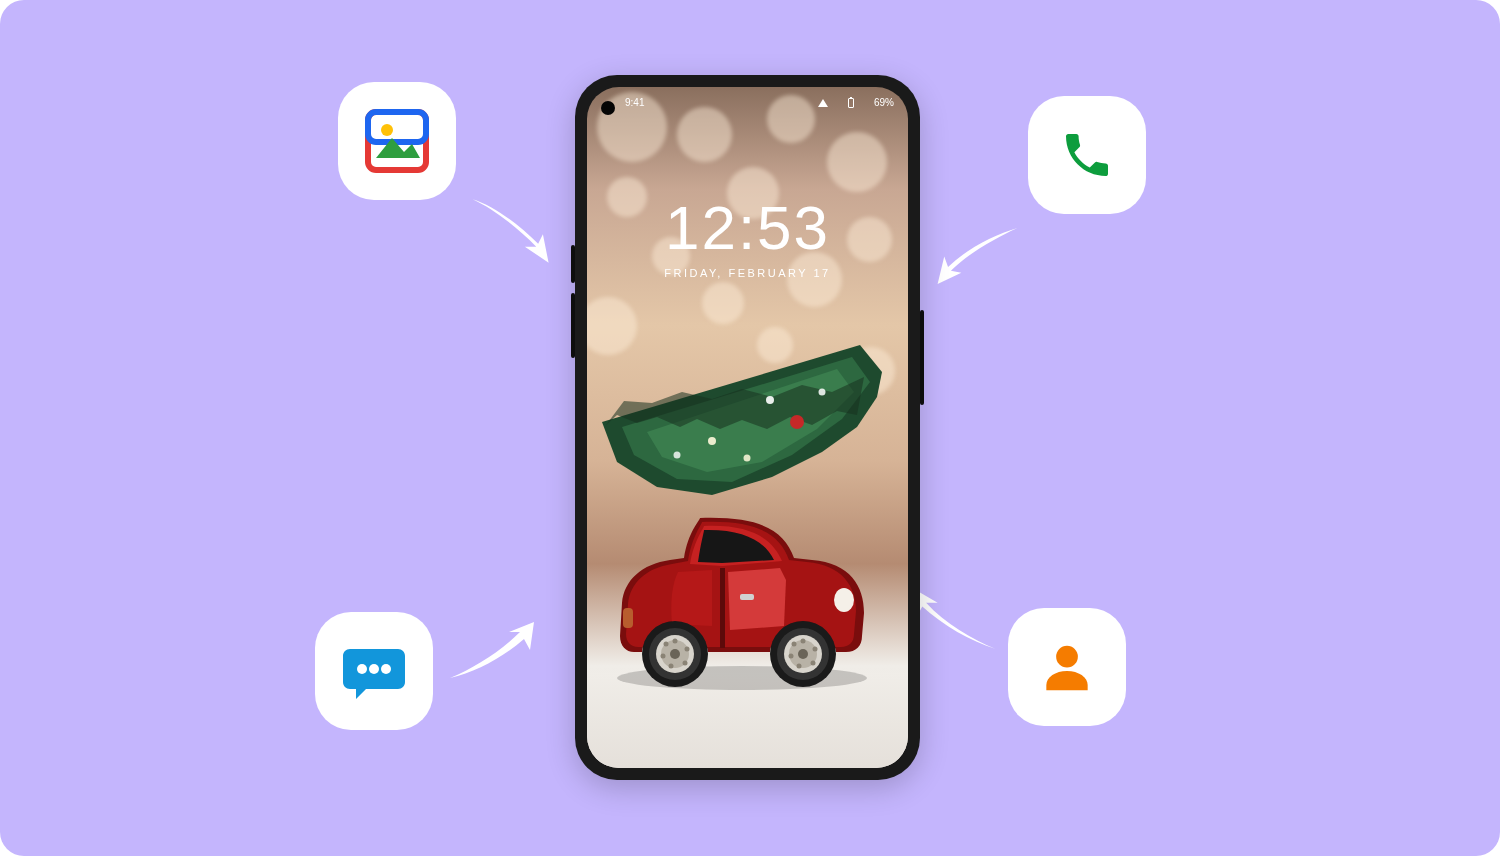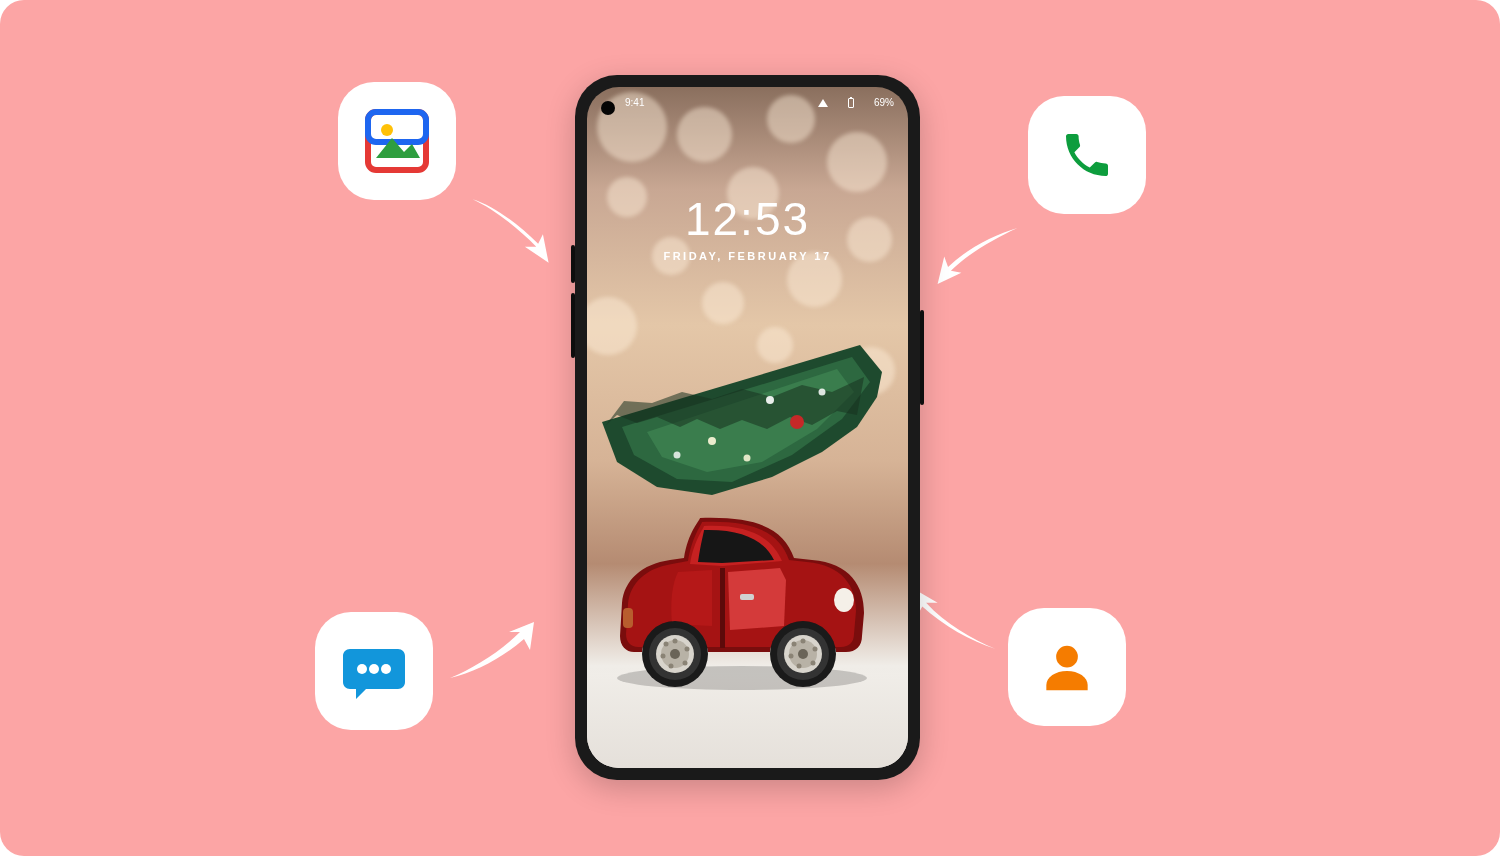--- a/index.html
+++ b/index.html
@@ -1,17 +1,17 @@
 <!DOCTYPE html>
 <html><head>
 <meta charset="utf-8">
 <style>
 *{margin:0;padding:0;box-sizing:border-box}
 body{width:1500px;height:856px;overflow:hidden;font-family:-apple-system,BlinkMacSystemFont,sans-serif}
-.canvas{width:1500px;height:856px;background:#fca5a5;border-radius:24px;position:relative}
+.canvas{width:1500px;height:856px;background:#c4b5fd;border-radius:24px;position:relative}
 .phone{position:absolute;left:575px;top:75px;width:345px;height:705px;background:#1a1a1a;border-radius:42px;padding:12px;box-shadow:0 8px 30px rgba(0,0,0,.2)}
 .side-btn{position:absolute;background:#0d0d0d;border-radius:3px}
 .side-l1{left:-4px;top:170px;width:4px;height:38px}
 .side-l2{left:-4px;top:218px;width:4px;height:65px}
 .side-r{right:-4px;top:235px;width:4px;height:95px}
 .screen{width:100%;height:100%;border-radius:32px;overflow:hidden;position:relative;background:linear-gradient(180deg,#8a6f5e 0%,#c8a793 15%,#e4c7a8 35%,#d6b396 55%,#b58b72 70%,#f0ede8 85%,#e8e4e0 100%)}
 .bokeh{position:absolute;inset:0}
 .bokeh span{position:absolute;border-radius:50%;background:rgba(255,240,220,.45);filter:blur(2px)}
 .b1{width:70px;height:70px;left:10px;top:5px;background:rgba(255,250,235,.6)}
 .b2{width:55px;height:55px;left:90px;top:20px}
@@ -27,22 +27,22 @@
 .b12{width:36px;height:36px;left:170px;top:240px}
 .b13{width:48px;height:48px;left:260px;top:260px}
 .camhole{position:absolute;left:14px;top:14px;width:14px;height:14px;border-radius:50%;background:#050505}
 .status{position:absolute;top:10px;left:0;right:0;display:flex;justify-content:space-between;padding:0 14px;color:#fff;font-size:10px;font-weight:500}
 .status-l{padding-left:24px}
 .status-r{display:flex;align-items:center;gap:20px}
 .sig{width:0;height:0;border-left:5px solid transparent;border-right:5px solid transparent;border-bottom:8px solid #fff}
 .batt{display:inline-block;width:6px;height:10px;border:1px solid #fff;border-radius:1px;position:relative}
 .batt:after{content:'';position:absolute;top:-2px;left:1px;width:2px;height:1px;background:#fff}
 .clock{position:absolute;top:105px;left:0;right:0;text-align:center;color:#fff}
-.clock-t{font-size:46px;font-weight:200;letter-spacing:2px}
-.clock-d{font-size:11px;letter-spacing:2.5px;margin-top:4px;font-weight:700}
+.clock-t{font-size:62px;font-weight:200;letter-spacing:2px}
+.clock-d{font-size:11px;letter-spacing:2.5px;margin-top:4px;font-weight:400}
 .tree{position:absolute;left:15px;top:250px;width:288px;height:165px}
 .car{position:absolute;left:25px;bottom:75px;width:265px;height:185px}
 .ground{position:absolute;left:0;right:0;bottom:0;height:95px;background:linear-gradient(180deg,#f0ede8,#e5e0da)}
 .tile{position:absolute;width:118px;height:118px;background:#fff;border-radius:36px;display:flex;align-items:center;justify-content:center}
 .t-tl{left:338px;top:82px}
 .t-tr{left:1028px;top:96px}
 .t-bl{left:315px;top:612px}
 .t-br{left:1008px;top:608px}
 .arrow{position:absolute;fill:#fff}
 .a-tl{left:465px;top:194px;width:95px;height:72px}

